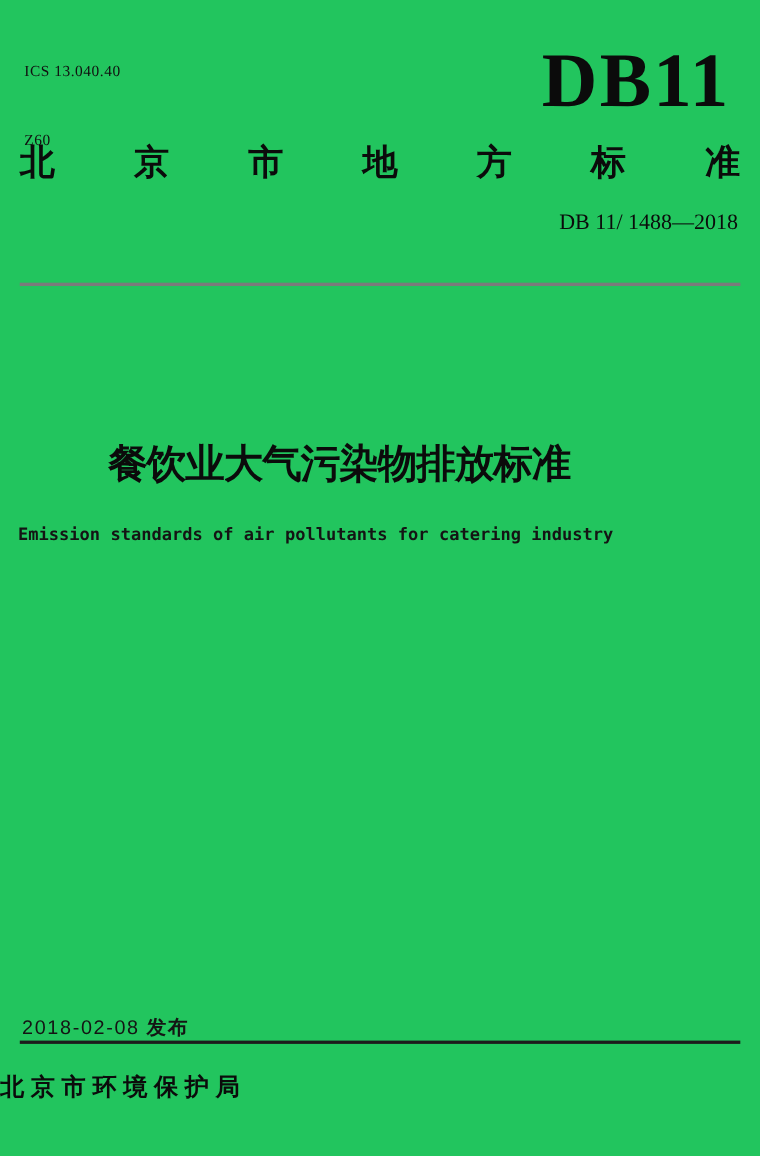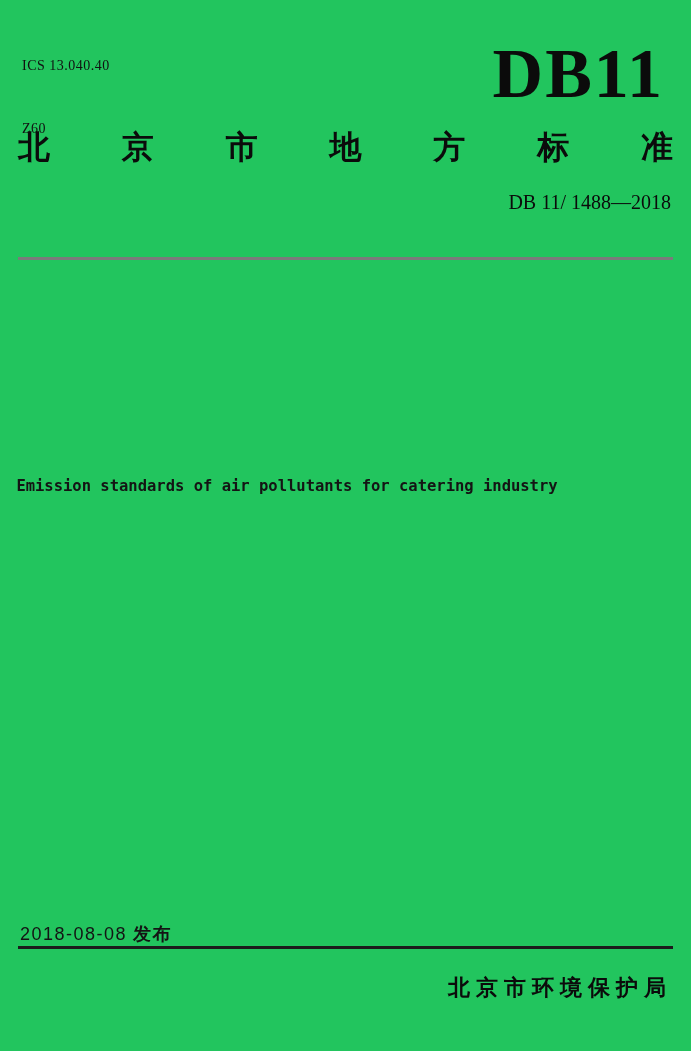--- a/index.html
+++ b/index.html
@@ -128,21 +128,21 @@
   .date-group .cjk { margin-left: 6px; font-weight: 600; }
 
   
   .pub-line-1 {
     position: absolute;
     left: 0;
     top: 974px;
     width: 691px;
     box-sizing: border-box;
     padding-right: 19px;
-    text-align: right;
+    text-align: left;
     font-weight: bold;
     font-size: 22px;
     line-height: 28px;
     letter-spacing: 6px;
     color: #0b0b0b;
   }
   .pub-line-2 {
     position: absolute;
     left: 0;
     top: 1004px;
@@ -181,26 +181,27 @@
       <span>地</span>
       <span>方</span>
       <span>标</span>
       <span>准</span>
     </div>
 
   <div class="std-num">DB 11/ 1488—2018</div>
 
   <div class="rule rule-top"></div>
 
+  <div class="title-cn">餐饮业大气污染物排放标准</div>
 
   <div class="title-en">Emission standards of air pollutants for catering industry</div>
 
   <div class="dates-row">
     <div class="date-group">
-      <span>2018-08-08</span><span class="cjk">发布</span>
+      <span>2018-02-08</span><span class="cjk">发布</span>
     </div>
   </div>
 
   <div class="rule rule-bottom"></div>
 
   <div class="pub-line-1">北京市环境保护局</div>
 
 
 </div>
 

